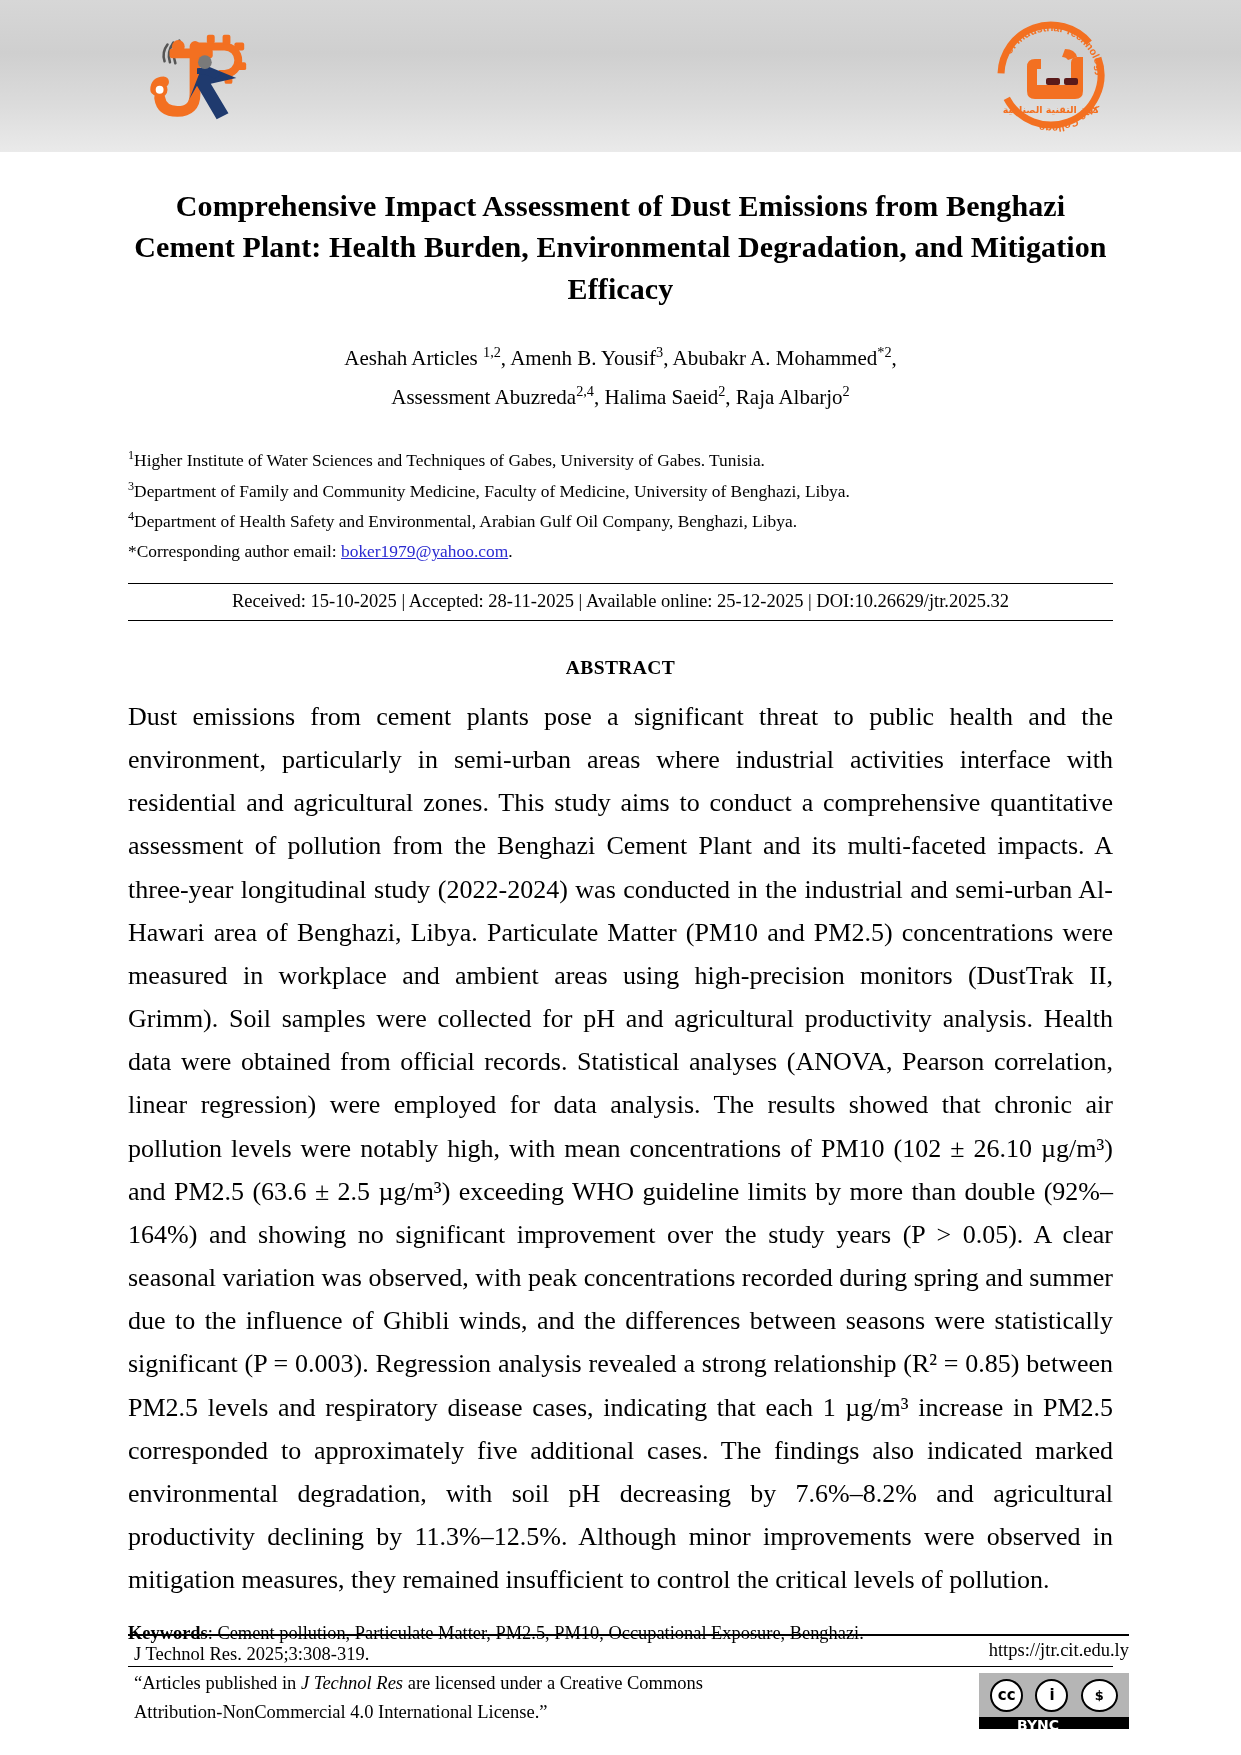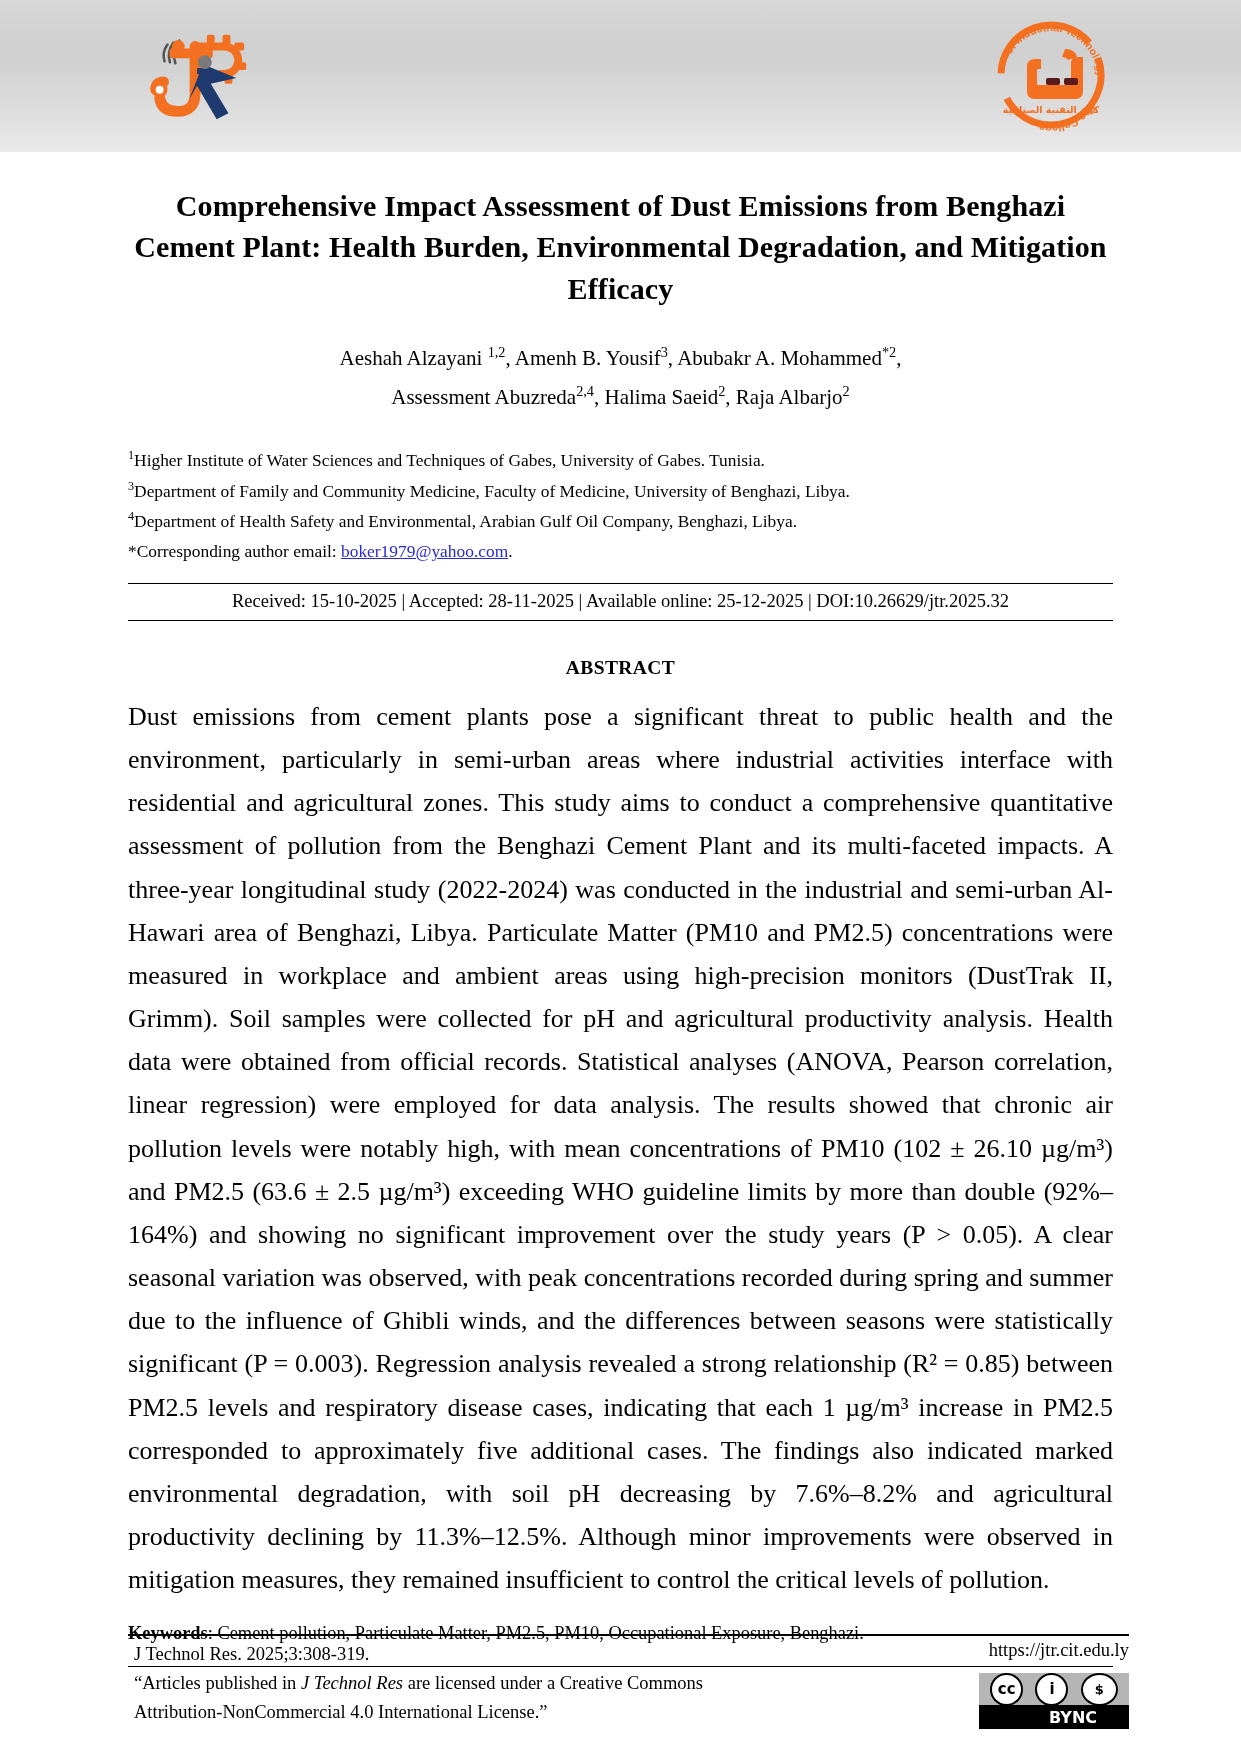--- a/index.html
+++ b/index.html
@@ -107,35 +107,35 @@
   .footer-right{ text-align:right; }
   .footer-url{ font-size:18.5px; white-space:nowrap; }
   .cc-badge{
     margin-top:12px; margin-left:auto;
     width:150px; height:56px;
     background:#000;
     display:flex; flex-direction:column; justify-content:flex-start;
     position:relative;
   }
   .cc-top{
-    height:32px; background:#b5b5b5;
+    height:44px; background:#b5b5b5;
     display:flex; align-items:center; justify-content:space-around;
     padding:14px 5px;
   }
   .cc-circle{
     width:33px;height:33px;border-radius:50%;
     background:#fff; border:2.5px solid #000;
     display:flex;align-items:center;justify-content:center;
     font-family:"DejaVu Sans", sans-serif;
     font-weight:bold; font-size:15px; color:#000;
   }
   .cc-circle.wide{ width:37px;height:33px;border-radius:50%; font-size:13px;}
   .cc-bottom{
-    flex:1; display:flex; align-items:center; justify-content:center;
-    color:#fff; font-family:"DejaVu Sans", sans-serif; font-size:16px; font-weight:bold;
+    flex:1; display:flex; align-items:center; justify-content:flex-start;
+    color:#fff; font-family:"DejaVu Sans", sans-serif; font-size:14px; font-weight:bold;
     padding-left:38px;
   }
 </style>
 </head>
 <body>
 
 <div class="masthead">
 
   <svg class="logo-jtr" viewBox="0 0 120 120" aria-hidden="true">
 
@@ -194,21 +194,21 @@
     <text x="60" y="98" text-anchor="middle" font-family="'DejaVu Sans', sans-serif" font-size="9.5" font-weight="bold" fill="#F37021">كلية التقنية الصناعية</text>
   </svg>
 </div>
 
 <div class="page">
 
   <h1 class="title">Comprehensive Impact Assessment of Dust Emissions from Benghazi Cement Plant: Health Burden, Environmental Degradation, and Mitigation Efficacy</h1>
 
   <div class="authors">
     <div>
-      <span>Aeshah Alzayani </span><sup>1,2</sup><span>, Amenh B. Yousif</span><sup>3</sup><span>, Abubakr A. Mohammed</span><sup>*2</sup><span>,</span>
+      <span>Aeshah Articles </span><sup>1,2</sup><span>, Amenh B. Yousif</span><sup>3</sup><span>, Abubakr A. Mohammed</span><sup>*2</sup><span>,</span>
     </div>
     <div>
       <span>Assessment Abuzreda</span><sup>2,4</sup><span>, Halima Saeid</span><sup>2</sup><span>, Raja Albarjo</span><sup>2</sup>
     </div>
   </div>
 
   <div class="affils">
     <div><sup>1</sup><span>Higher Institute of Water Sciences and Techniques of Gabes, University of Gabes. Tunisia.</span></div>
     <div><sup>3</sup><span>Department of Family and Community Medicine, Faculty of Medicine, University of Benghazi, Libya.</span></div>
     <div><sup>4</sup><span>Department of Health Safety and Environmental, Arabian Gulf Oil Company, Benghazi, Libya.</span></div>

